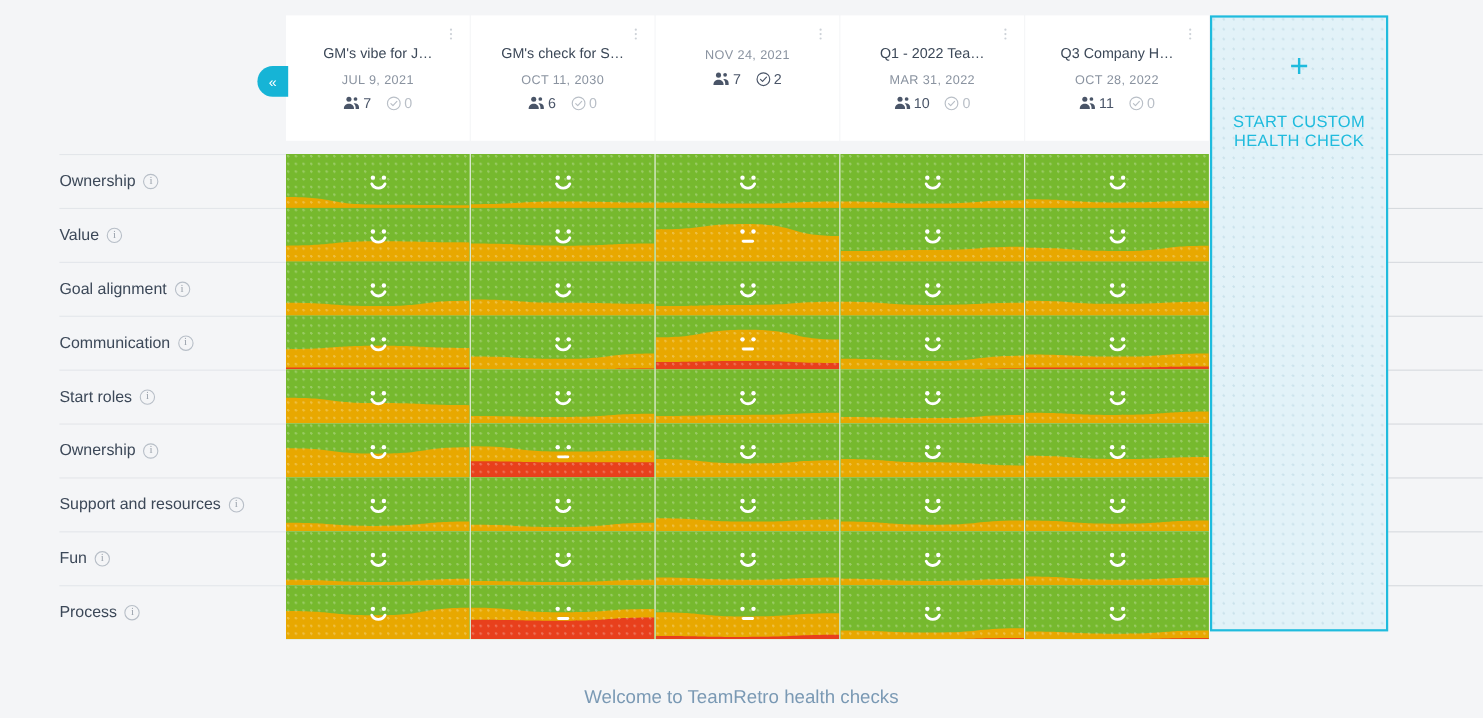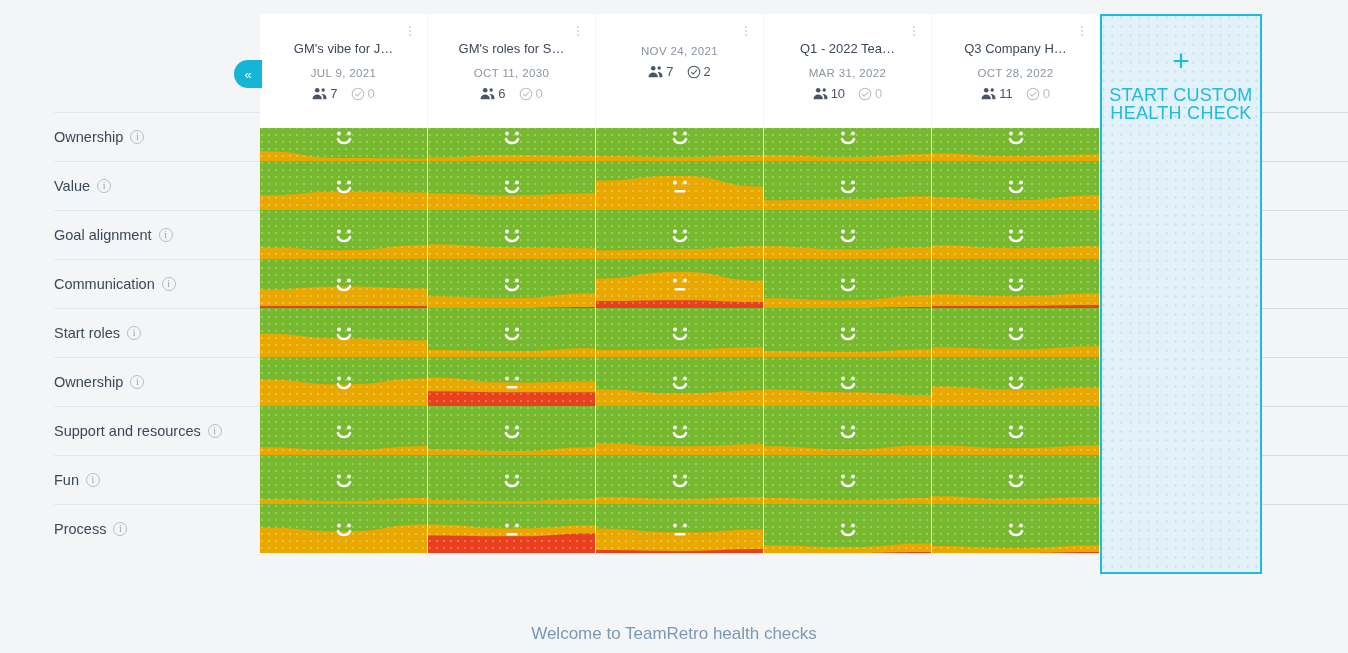--- a/index.html
+++ b/index.html
@@ -106,33 +106,33 @@
     z-index: 25;
     cursor: pointer;
   }
   #start-custom .plus {
     color: #1fbbdd;
     font-size: 30px;
     line-height: 26px;
     font-weight: 400;
   }
   #start-custom .sc-label {
-    margin-top: 12px;
+    margin-top: 28px;
     color: #1fbbdd;
-    font-size: 18px;
+    font-size: 15px;
     line-height: 18px;
     letter-spacing: .3px;
     text-align: center;
     text-transform: uppercase;
   }
 
   
   #grid {
     position: absolute;
-    left: 0; top: 112px;
+    left: 0; top: 140px;
     width: 1348px;
   }
   .grid-row {
     position: relative;
     height: 49px;
     width: 1348px;
   }
   .row-label {
     position: absolute;
     left: 54px; top: 0;
@@ -247,21 +247,21 @@
             <span>0</span>
           </span>
         </div>
       </div>
       <div class="session-card">
         <div class="kebab">
           <i></i>
           <i></i>
           <i></i>
         </div>
-        <div class="session-title">GM's roles for S…</div>
+        <div class="session-title">GM's check for S…</div>
         <div class="session-date">OCT 11, 2030</div>
         <div class="session-stats">
           <span class="stat participants">
             <span>
               <svg width="15" height="13" viewBox="0 0 15 13" fill="currentColor">
                 <circle cx="5.2" cy="3.3" r="2.3"></circle>
                 <circle cx="11.2" cy="3.0" r="1.7"></circle>
                 <path d="M0.6 11.6c0-2.5 2.1-4.2 4.6-4.2s4.6 1.7 4.6 4.2v.6H0.6z"></path>
                 <path d="M10.2 6.9c2.2 0 4.2 1.2 4.2 3.5v1.8h-3.1v-1.4c0-1.6-.7-2.9-1.9-3.8z"></path>
               </svg>

